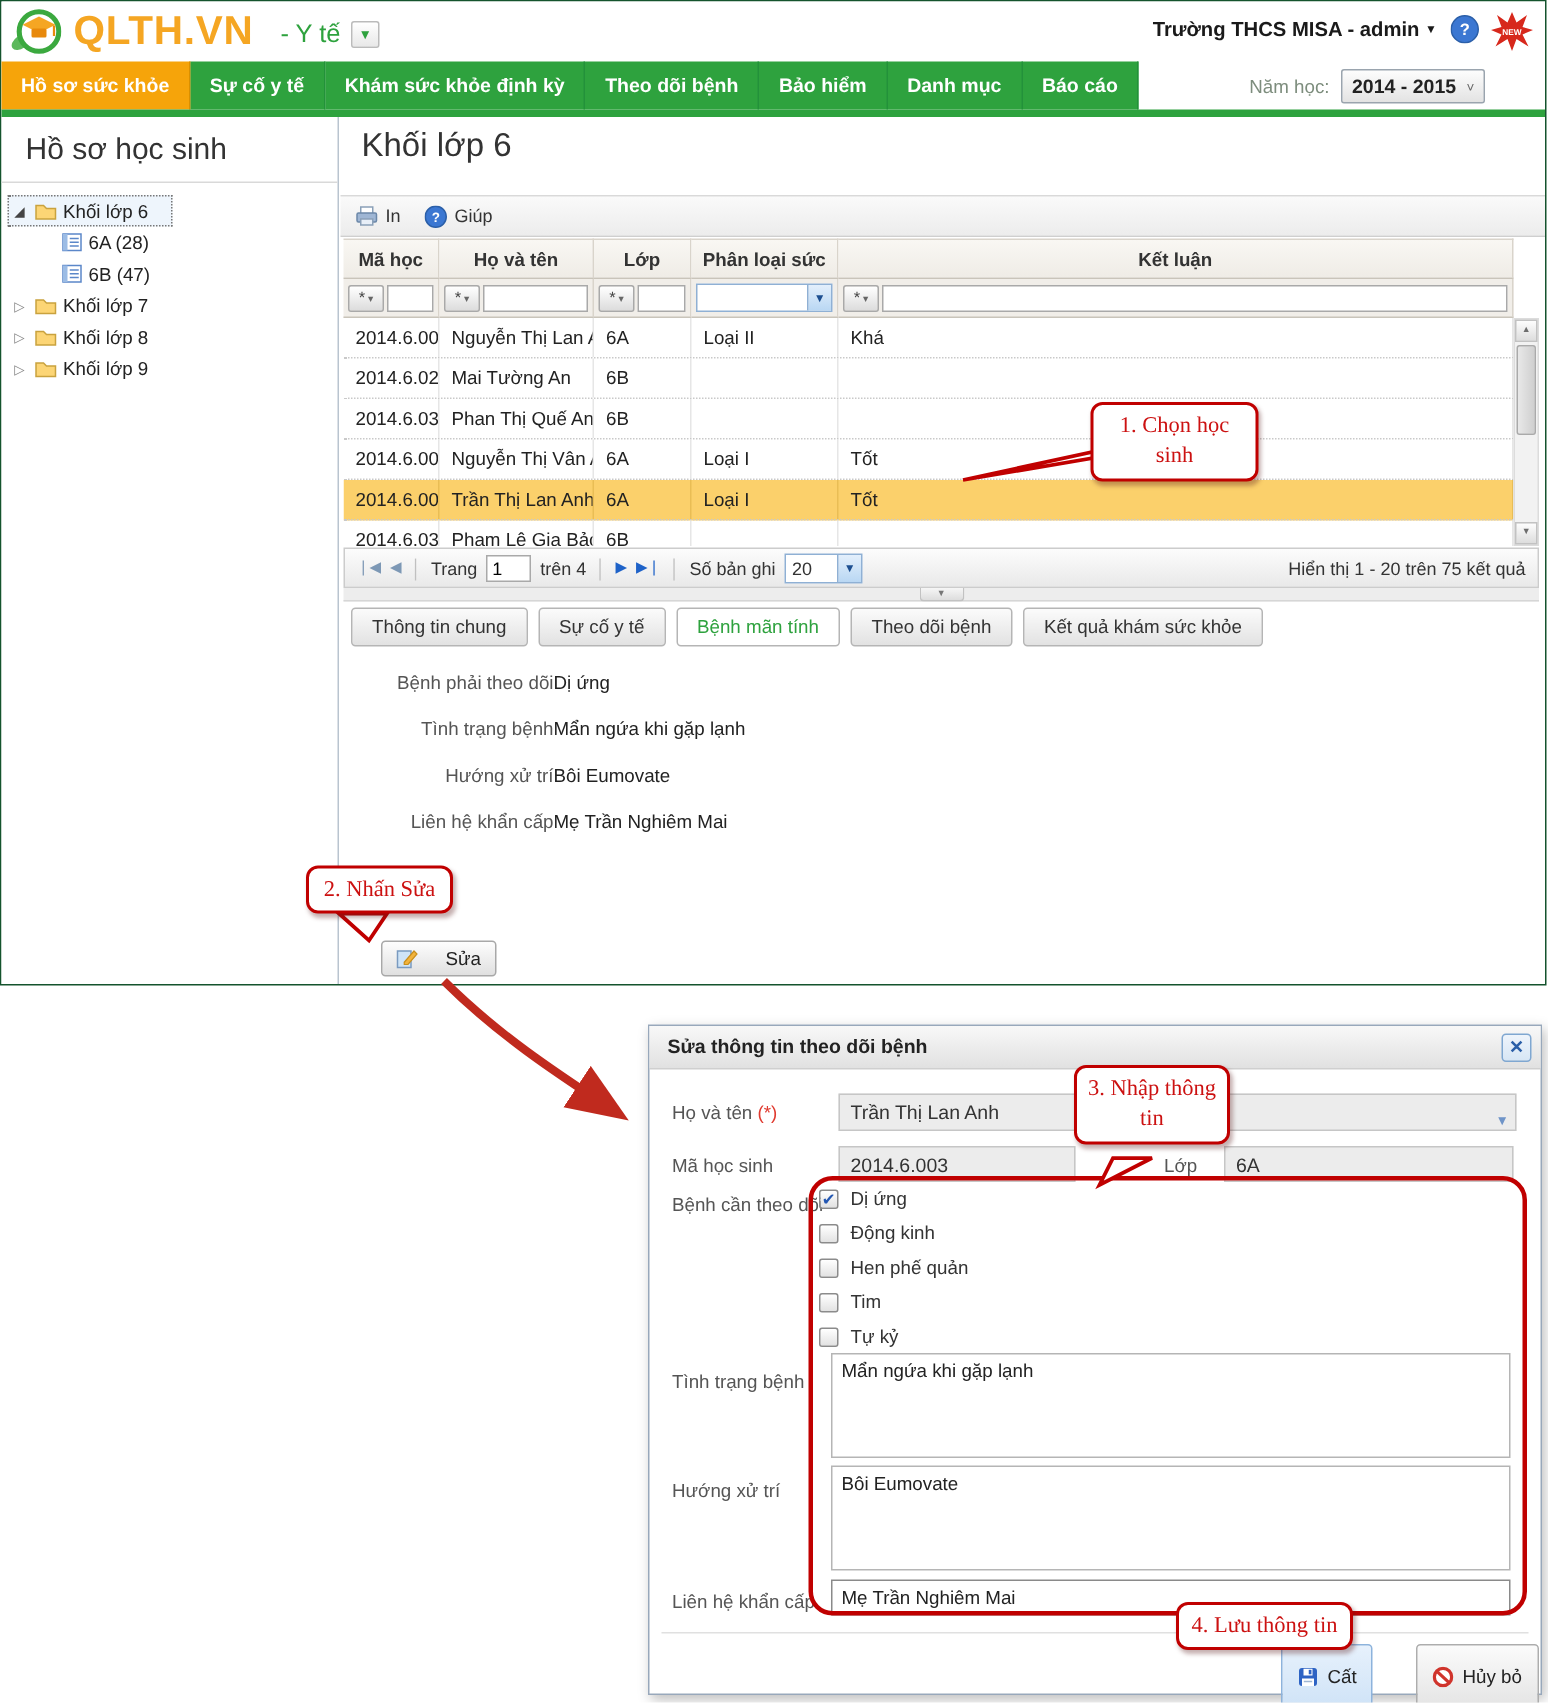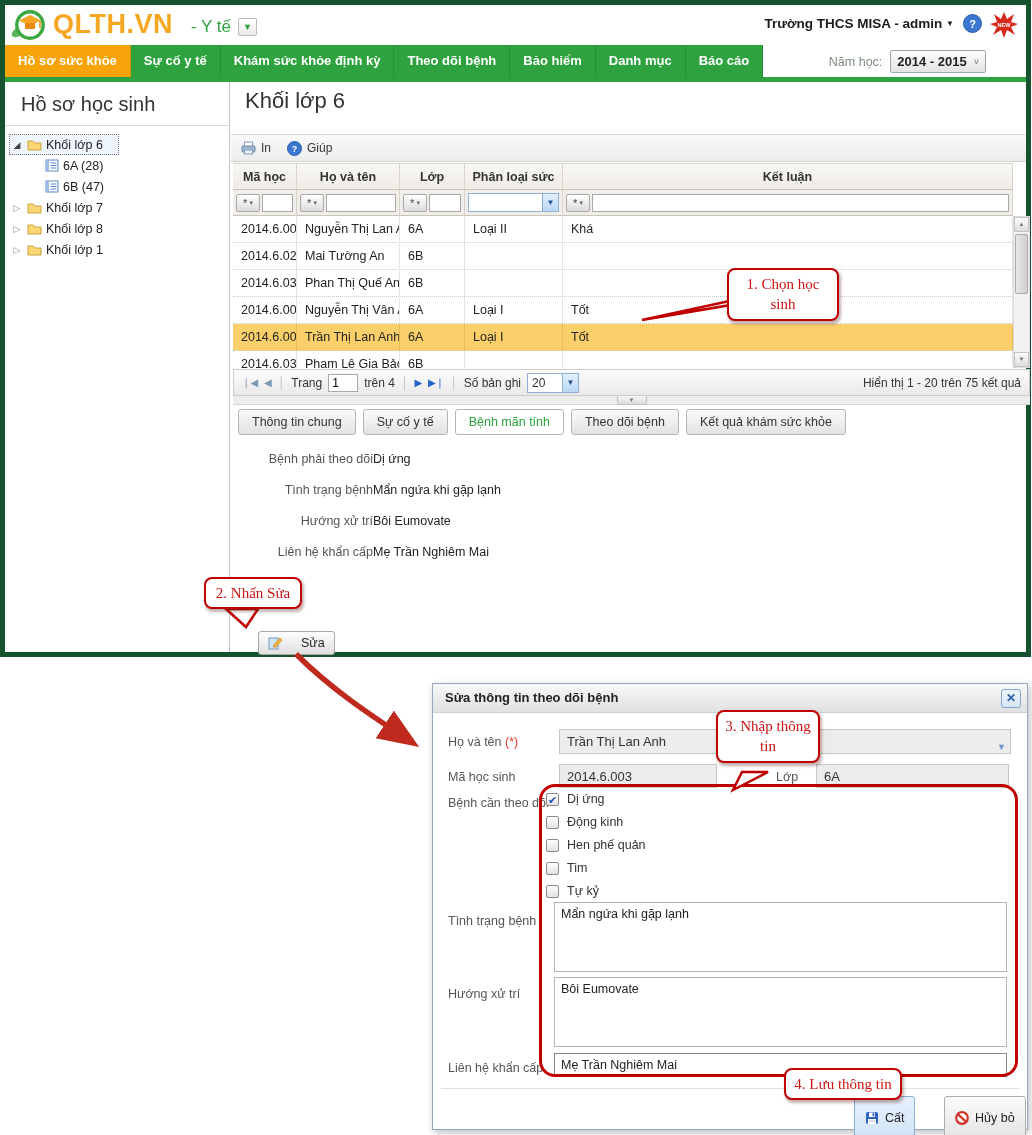--- a/index.html
+++ b/index.html
@@ -6,21 +6,21 @@
     --green:#2ea23e; --orange:#f6a40a; --selection:#fbd06b;
     --callout-red:#c00000; --arrow-red:#c02a1e; --link-blue:#1e62c8;
   }
   *{box-sizing:border-box;}
   html,body{margin:0;padding:0;}
   body{width:1032px;height:1135px;position:relative;background:#fff;
        font-family:"Liberation Sans",sans-serif;font-size:12.5px;color:#222;overflow:hidden;}
 
   
   #app{position:absolute;left:0;top:0;width:1031px;height:657px;background:#fff;
-       border:5px solid #14532d;}
+       border:1px solid #14532d;}
 
   
   .hdr{position:absolute;left:0;top:0;width:100%;height:40px;background:#fff;}
   .logo{position:absolute;left:6px;top:3px;}
   .brand{position:absolute;left:48px;top:4px;font-size:27px;font-weight:bold;color:#f5a623;letter-spacing:.5px;}
   .brand-suffix{position:absolute;left:186px;top:12px;font-size:17px;color:var(--green);}
   .brand-caret{position:absolute;left:233px;top:13px;width:19px;height:18px;background:linear-gradient(#fff,#e8e8e8);
        border:1px solid #bbb;border-radius:2px;color:var(--green);font-size:9px;text-align:center;line-height:16px;cursor:pointer;}
   .user{position:absolute;right:72px;top:11px;font-size:13.5px;font-weight:bold;color:#1a1a1a;cursor:pointer;}
   .user .dd{font-size:8px;position:relative;top:-2px;}
@@ -245,21 +245,21 @@
         <svg width="15" height="13" viewBox="0 0 15 13">
             <path d="M1,3 h5 l2,2 h6 v7 h-13 z" fill="#fcd575" stroke="#c9a23e"></path>
           </svg>
         <span class="tlabel">Khối lớp 8</span>
       </div>
       <div class="trow">
         <span class="caret closed">▷</span>
         <svg width="15" height="13" viewBox="0 0 15 13">
             <path d="M1,3 h5 l2,2 h6 v7 h-13 z" fill="#fcd575" stroke="#c9a23e"></path>
           </svg>
-        <span class="tlabel">Khối lớp 1</span>
+        <span class="tlabel">Khối lớp 9</span>
       </div>
     </div>
   </div>
 
   <div class="mainc">
     <div class="panel-title">Khối lớp 6</div>
 
     <div class="toolbar">
       <div class="tool-item">
         <svg width="15" height="14" viewBox="0 0 15 14">

